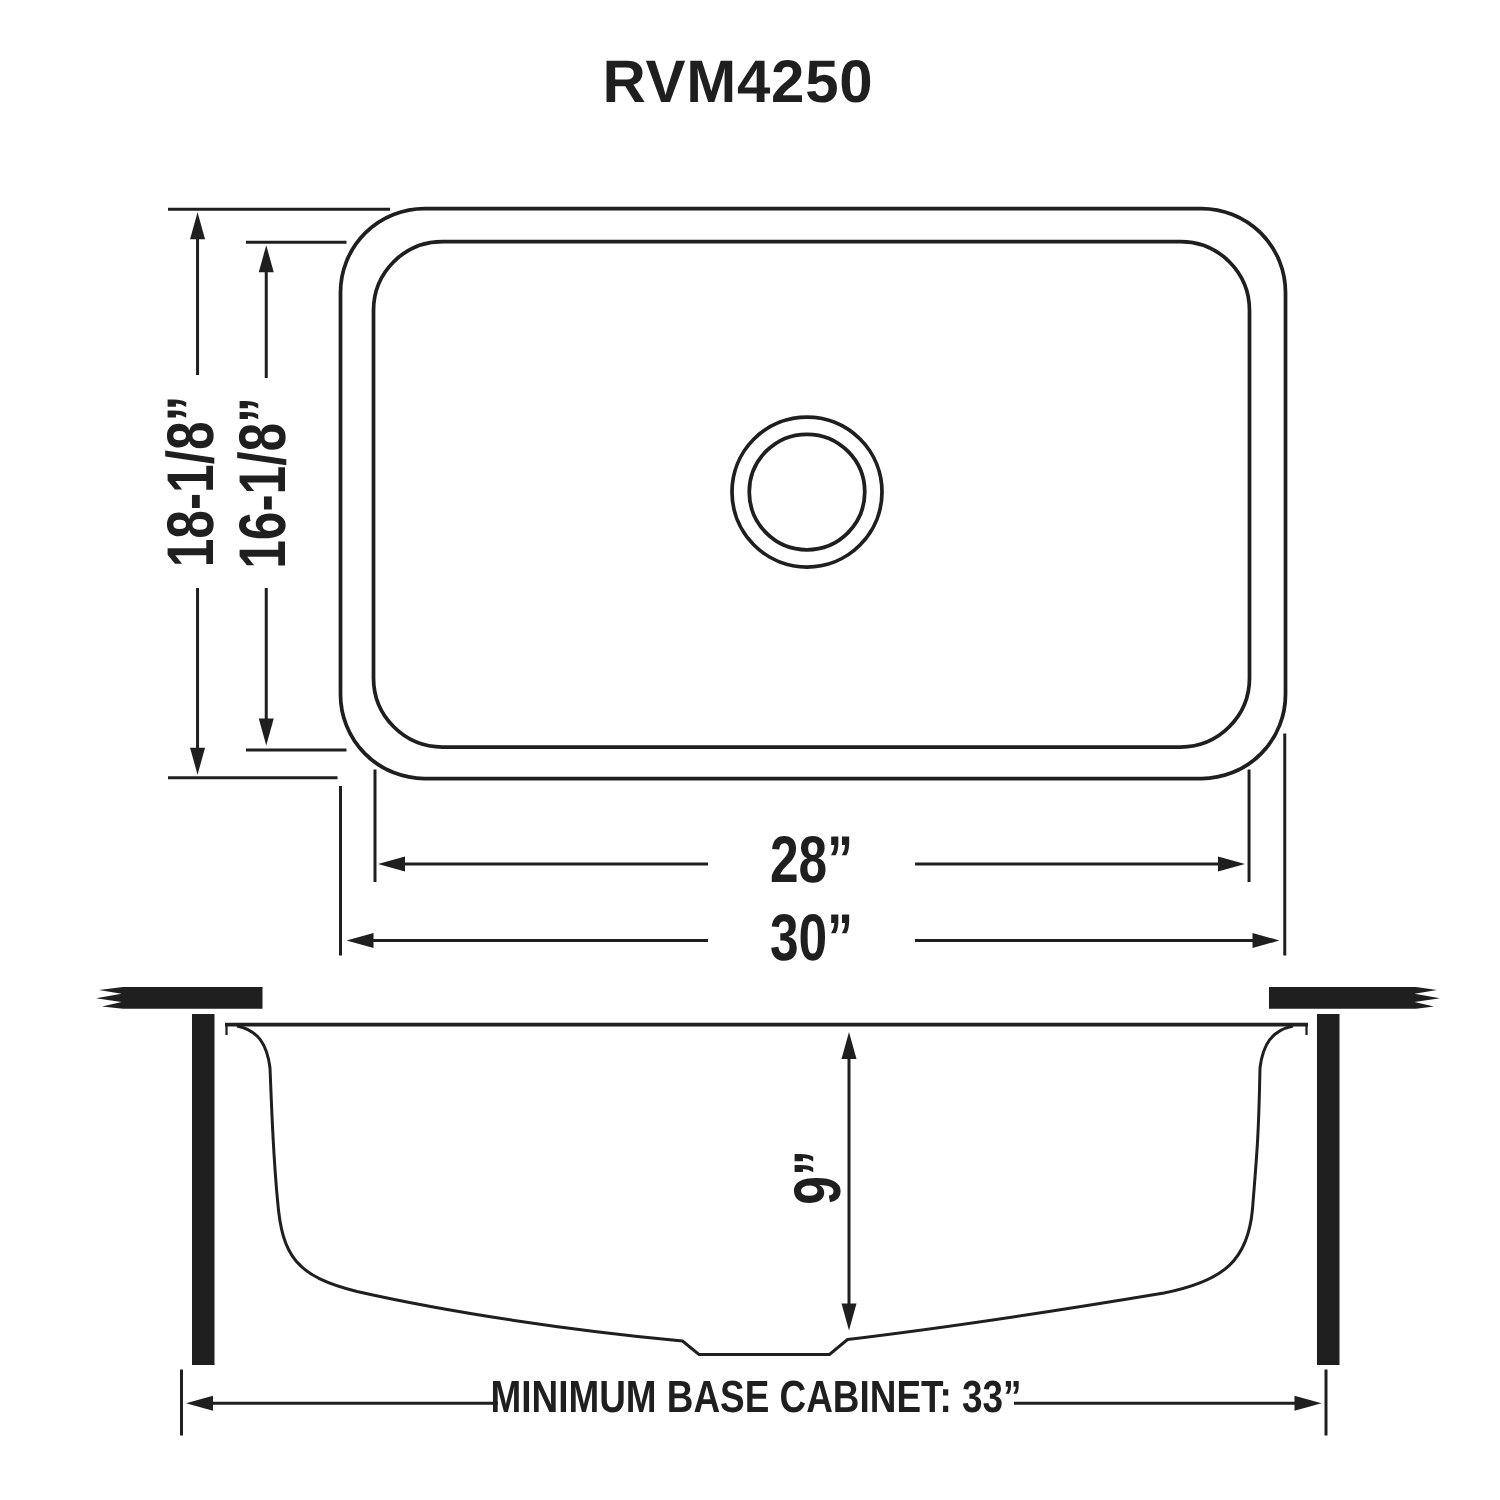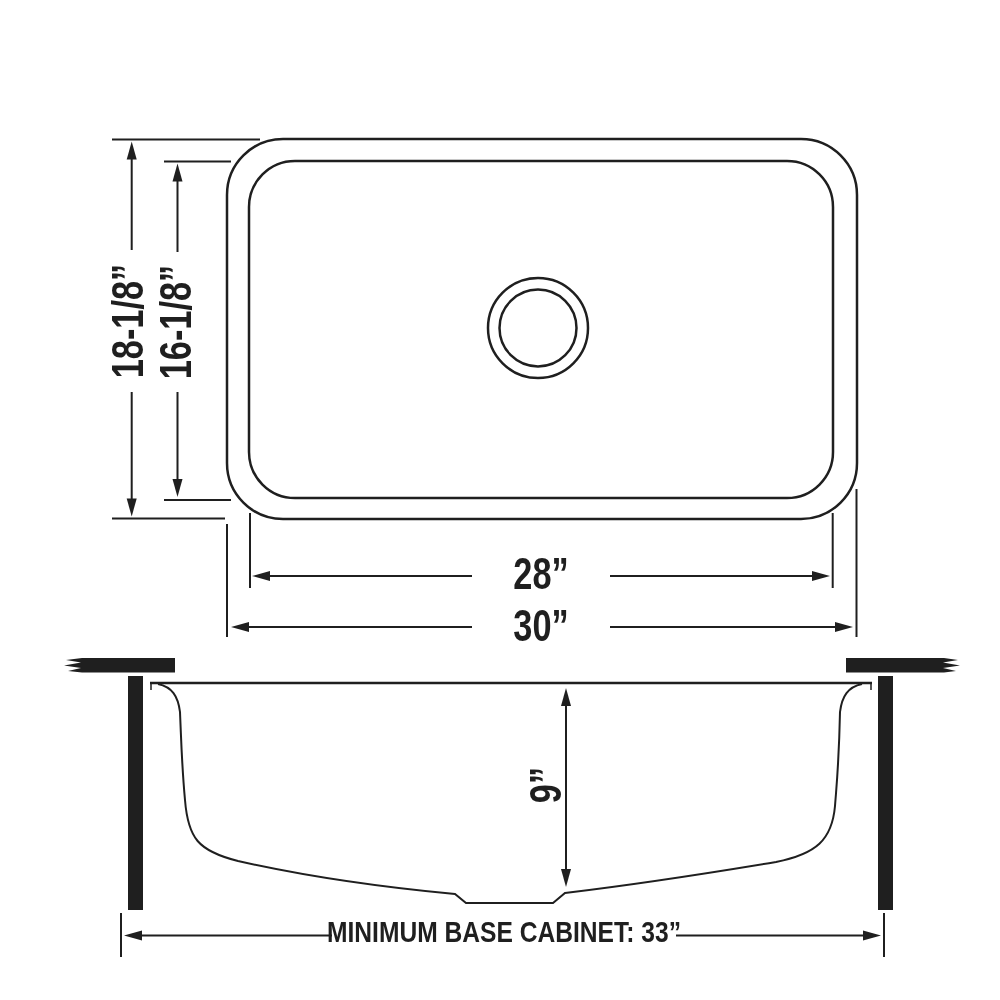--- a/index.html
+++ b/index.html
@@ -130,20 +130,21 @@
 
     <g>
       <path class="stroke w2" d="M121,913 V957"></path>
       <path class="stroke w2" d="M884,913 V957"></path>
       <path class="stroke w2" d="M140,935.5 H332 M676,935.5 H866"></path>
       <polygon class="fill" points="124,935.5 142,930.5 142,940.5"></polygon>
       <polygon class="fill" points="881,935.5 863,930.5 863,940.5"></polygon>
     </g>
   </svg>
 
+  <div class="label title" style="left:492px; top:55px;">RVM4250</div>
 
   <div class="label dim vertical" style="left:128px; top:321px;">18-1/8”</div>
 
   <div class="label dim vertical" style="left:176px; top:322px;">16-1/8”</div>
 
   <div class="label dim" style="left:541px; top:574px;">28”</div>
 
   <div class="label dim" style="left:541px; top:626px;">30”</div>
 
   <div class="label dim vertical" style="left:546px; top:785px;">9”</div>

